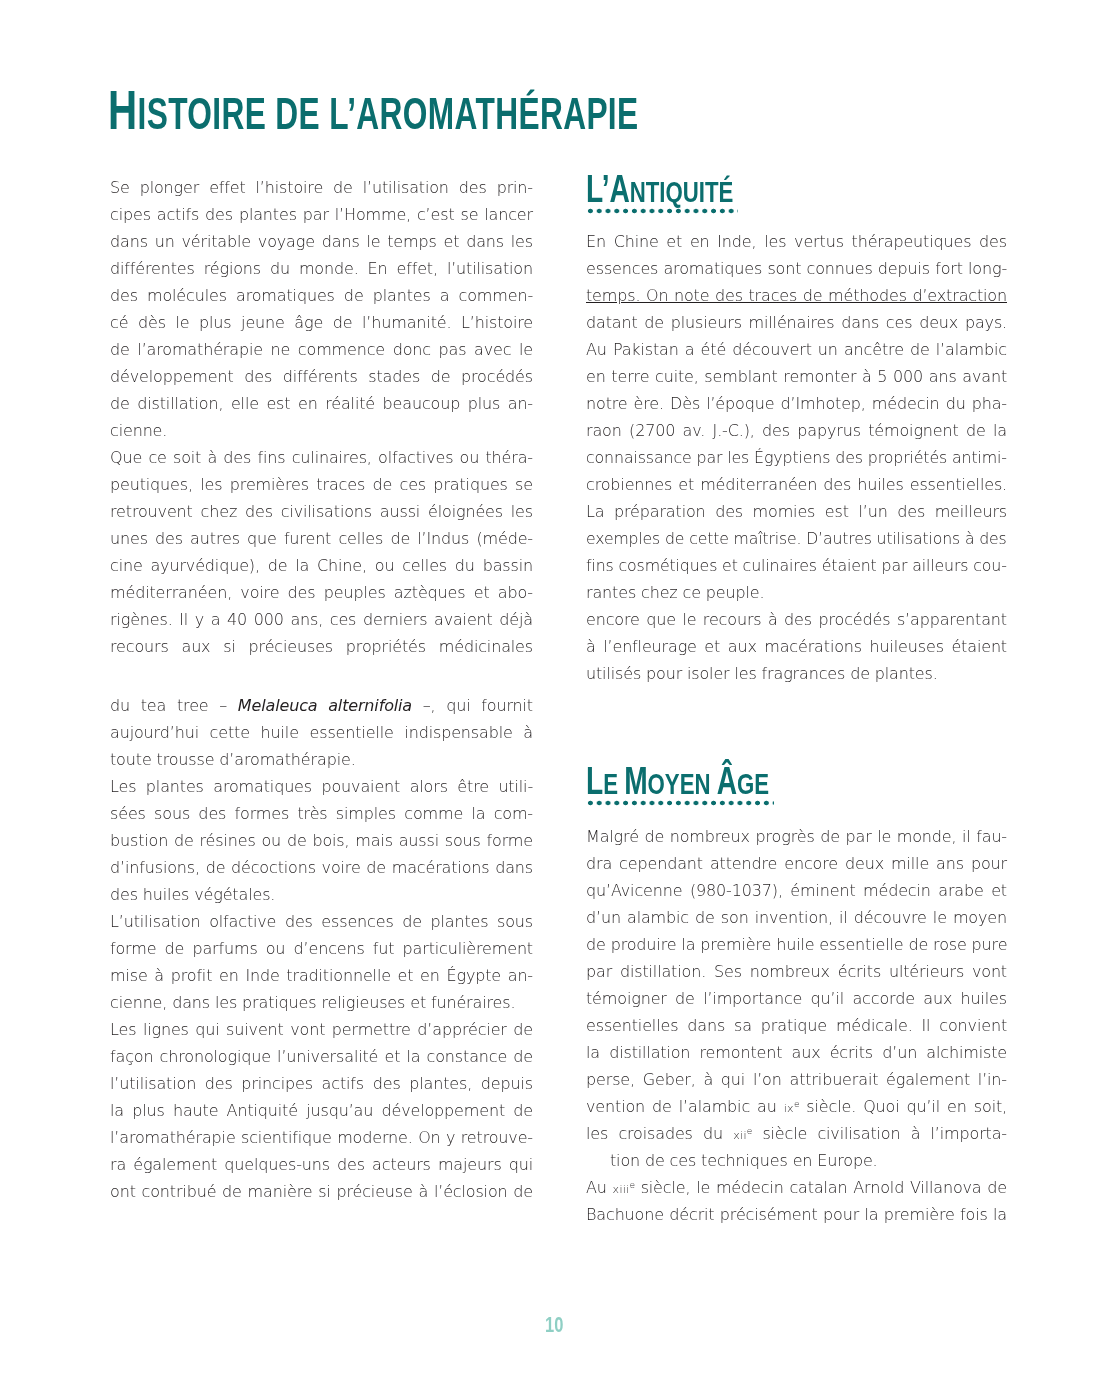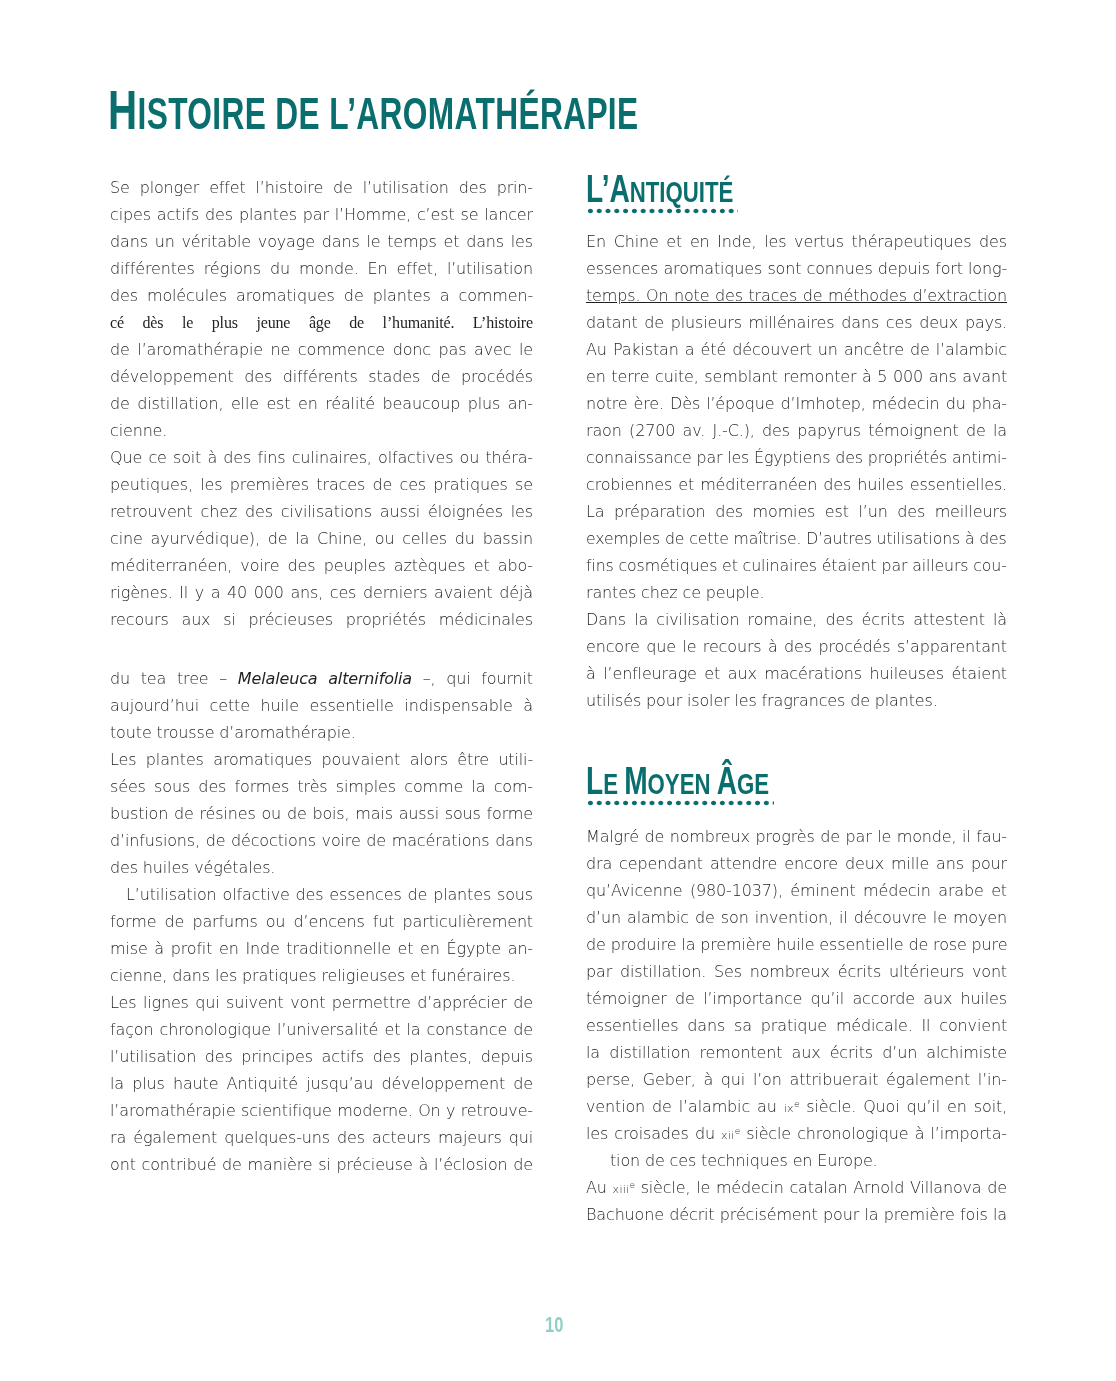--- a/index.html
+++ b/index.html
@@ -64,47 +64,48 @@
 
 <h1 class="page-title"><span>H</span><span class="sc">ISTOIRE DE L’AROMATHÉRAPIE</span></h1>
 
 <div class="col col-left">
   <div class="para">
     <span class="line" style="display: block;">Se plonger effet l’histoire de l’utilisation des prin-</span>
     <span class="line" style="display: block;">cipes actifs des plantes par l’Homme, c’est se lancer</span>
     <span class="line" style="display: block;">dans un véritable voyage dans le temps et dans les</span>
     <span class="line" style="display: block;">différentes régions du monde. En effet, l’utilisation</span>
     <span class="line" style="display: block;">des molécules aromatiques de plantes a commen-</span>
-    <span class="line" style="display: block; font-family: Liberation Serif, serif;">cé dès le plus jeune âge de l’humanité. L’histoire</span>
+    <span class="line" style="display: block;">cé dès le plus jeune âge de l’humanité. L’histoire</span>
     <span class="line" style="display: block;">de l’aromathérapie ne commence donc pas avec le</span>
     <span class="line" style="display: block;">développement des différents stades de procédés</span>
     <span class="line" style="display: block;">de distillation, elle est en réalité beaucoup plus an-</span>
     <span class="line last" style="display: block;">cienne.</span>
   </div>
   <div class="para">
     <span class="line" style="display: block;">Que ce soit à des fins culinaires, olfactives ou théra-</span>
     <span class="line" style="display: block;">peutiques, les premières traces de ces pratiques se</span>
     <span class="line" style="display: block;">retrouvent chez des civilisations aussi éloignées les</span>
+    <span class="line" style="display: block;">unes des autres que furent celles de l’Indus (méde-</span>
     <span class="line" style="display: block;">cine ayurvédique), de la Chine, ou celles du bassin</span>
     <span class="line" style="display: block;">méditerranéen, voire des peuples aztèques et abo-</span>
     <span class="line" style="display: block;">rigènes. Il y a 40 000 ans, ces derniers avaient déjà</span>
     <span class="line" style="display: block;">recours aux si précieuses propriétés médicinales</span>
     <span class="line" style="display: block; margin-top: 32px;"><span>du tea tree – </span><em>Melaleuca alternifolia</em><span> –, qui fournit</span></span>
     <span class="line" style="display: block;">aujourd’hui cette huile essentielle indispensable à</span>
     <span class="line last" style="display: block;">toute trousse d’aromathérapie.</span>
   </div>
   <div class="para">
     <span class="line" style="display: block;">Les plantes aromatiques pouvaient alors être utili-</span>
     <span class="line" style="display: block;">sées sous des formes très simples comme la com-</span>
     <span class="line" style="display: block;">bustion de résines ou de bois, mais aussi sous forme</span>
     <span class="line" style="display: block;">d’infusions, de décoctions voire de macérations dans</span>
     <span class="line last" style="display: block;">des huiles végétales.</span>
   </div>
   <div class="para">
-    <span class="line" style="display: block; margin-left: 16px;">L’utilisation olfactive des essences de plantes sous</span>
+    <span class="line" style="display: block;">L’utilisation olfactive des essences de plantes sous</span>
     <span class="line" style="display: block;">forme de parfums ou d’encens fut particulièrement</span>
     <span class="line" style="display: block;">mise à profit en Inde traditionnelle et en Égypte an-</span>
     <span class="line last" style="display: block;">cienne, dans les pratiques religieuses et funéraires.</span>
   </div>
   <div class="para">
     <span class="line" style="display: block;">Les lignes qui suivent vont permettre d’apprécier de</span>
     <span class="line" style="display: block;">façon chronologique l’universalité et la constance de</span>
     <span class="line" style="display: block;">l’utilisation des principes actifs des plantes, depuis</span>
     <span class="line" style="display: block;">la plus haute Antiquité jusqu’au développement de</span>
     <span class="line" style="display: block;">l’aromathérapie scientifique moderne. On y retrouve-</span>
@@ -127,21 +128,20 @@
     <span class="line" style="display: block;">notre ère. Dès l’époque d’Imhotep, médecin du pha-</span>
     <span class="line" style="display: block;">raon (2700 av. J.-C.), des papyrus témoignent de la</span>
     <span class="line" style="display: block; width: 425px; text-align-last: left; transform: scaleX(0.9906);">connaissance par les Égyptiens des propriétés antimi-</span>
     <span class="line" style="display: block;">crobiennes et méditerranéen des huiles essentielles.</span>
     <span class="line" style="display: block;">La préparation des momies est l’un des meilleurs</span>
     <span class="line" style="display: block; width: 429px; text-align-last: left; transform: scaleX(0.9814);">exemples de cette maîtrise. D’autres utilisations à des</span>
     <span class="line" style="display: block; width: 426px; text-align-last: left; transform: scaleX(0.9883);">fins cosmétiques et culinaires étaient par ailleurs cou-</span>
     <span class="line last" style="display: block;">rantes chez ce peuple.</span>
   </div>
   <div class="para">
-    <span class="line" style="display: block;">Dans la civilisation romaine, des écrits attestent là</span>
     <span class="line" style="display: block;">encore que le recours à des procédés s’apparentant</span>
     <span class="line" style="display: block;">à l’enfleurage et aux macérations huileuses étaient</span>
     <span class="line last" style="display: block;">utilisés pour isoler les fragrances de plantes.</span>
   </div>
 </div>
 
 <h2 class="section-heading" id="h-moyen-age"><span>L</span><span class="sc">E </span><span>M</span><span class="sc">OYEN </span><span>Â</span><span class="sc">GE</span></h2>
 <div class="dots" id="dots-moyen-age"></div>
 
 <div class="col col-right" id="col-right-2">
@@ -150,21 +150,21 @@
     <span class="line" style="display: block;">dra cependant attendre encore deux mille ans pour</span>
     <span class="line" style="display: block;">qu’Avicenne (980-1037), éminent médecin arabe et</span>
     <span class="line" style="display: block;">d’un alambic de son invention, il découvre le moyen</span>
     <span class="line" style="display: block;">de produire la première huile essentielle de rose pure</span>
     <span class="line" style="display: block;">par distillation. Ses nombreux écrits ultérieurs vont</span>
     <span class="line" style="display: block;">témoigner de l’importance qu’il accorde aux huiles</span>
     <span class="line" style="display: block;">essentielles dans sa pratique médicale. Il convient</span>
     <span class="line" style="display: block;">la distillation remontent aux écrits d’un alchimiste</span>
     <span class="line" style="display: block;">perse, Geber, à qui l’on attribuerait également l’in-</span>
     <span class="line" style="display: block;"><span>vention de l’alambic au </span><span class="smallcaps">ix</span><sup>e</sup><span> siècle. Quoi qu’il en soit,</span></span>
-    <span class="line" style="display: block;"><span>les croisades du </span><span class="smallcaps">xii</span><sup>e</sup><span> siècle chronologique à l’importa-</span></span>
+    <span class="line" style="display: block;"><span>les croisades du </span><span class="smallcaps">xii</span><sup>e</sup><span> siècle civilisation à l’importa-</span></span>
     <span class="line last" style="display: block; margin-left: 24px;">tion de ces techniques en Europe.</span>
   </div>
   <div class="para">
     <span class="line" style="display: block;"><span>Au </span><span class="smallcaps">xiii</span><sup>e</sup><span> siècle, le médecin catalan Arnold Villanova de</span></span>
     <span class="line" style="display: block;">Bachuone décrit précisément pour la première fois la</span>
   </div>
 </div>
 
 <div class="page-number">10</div>
 

